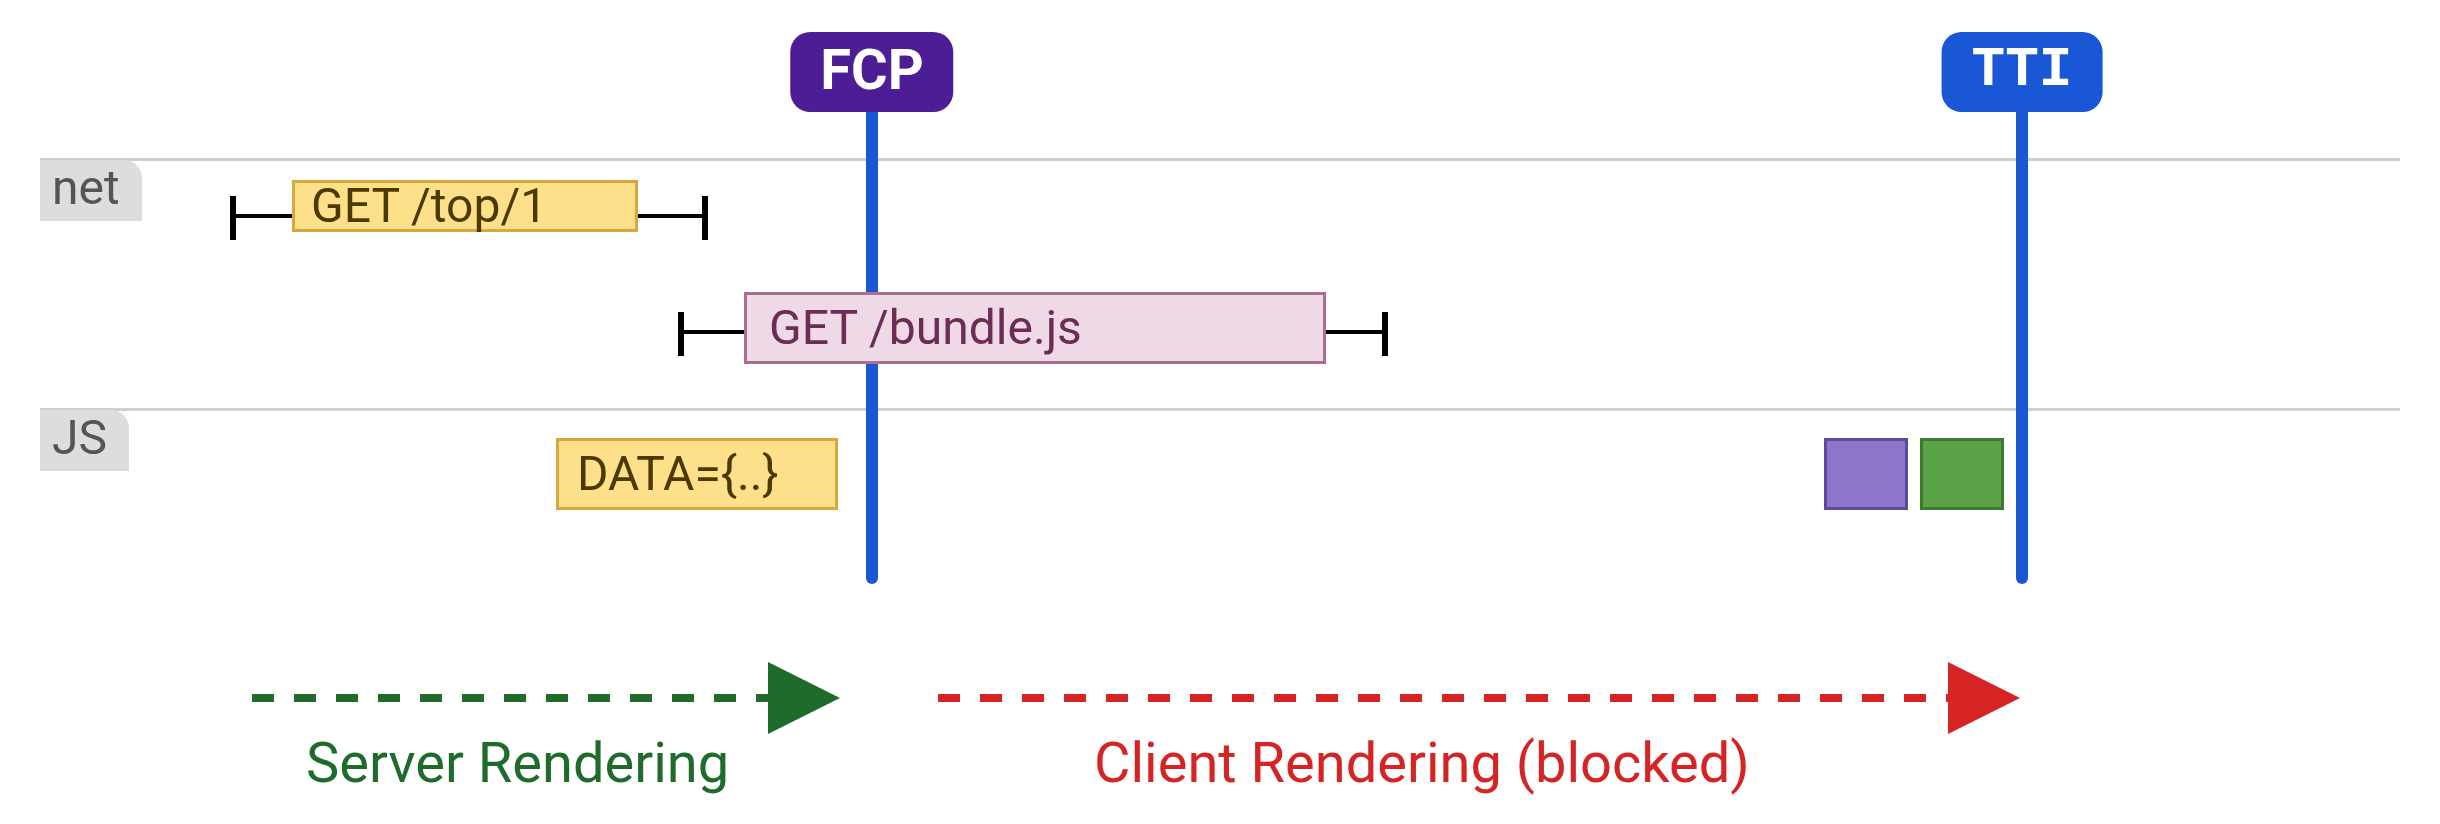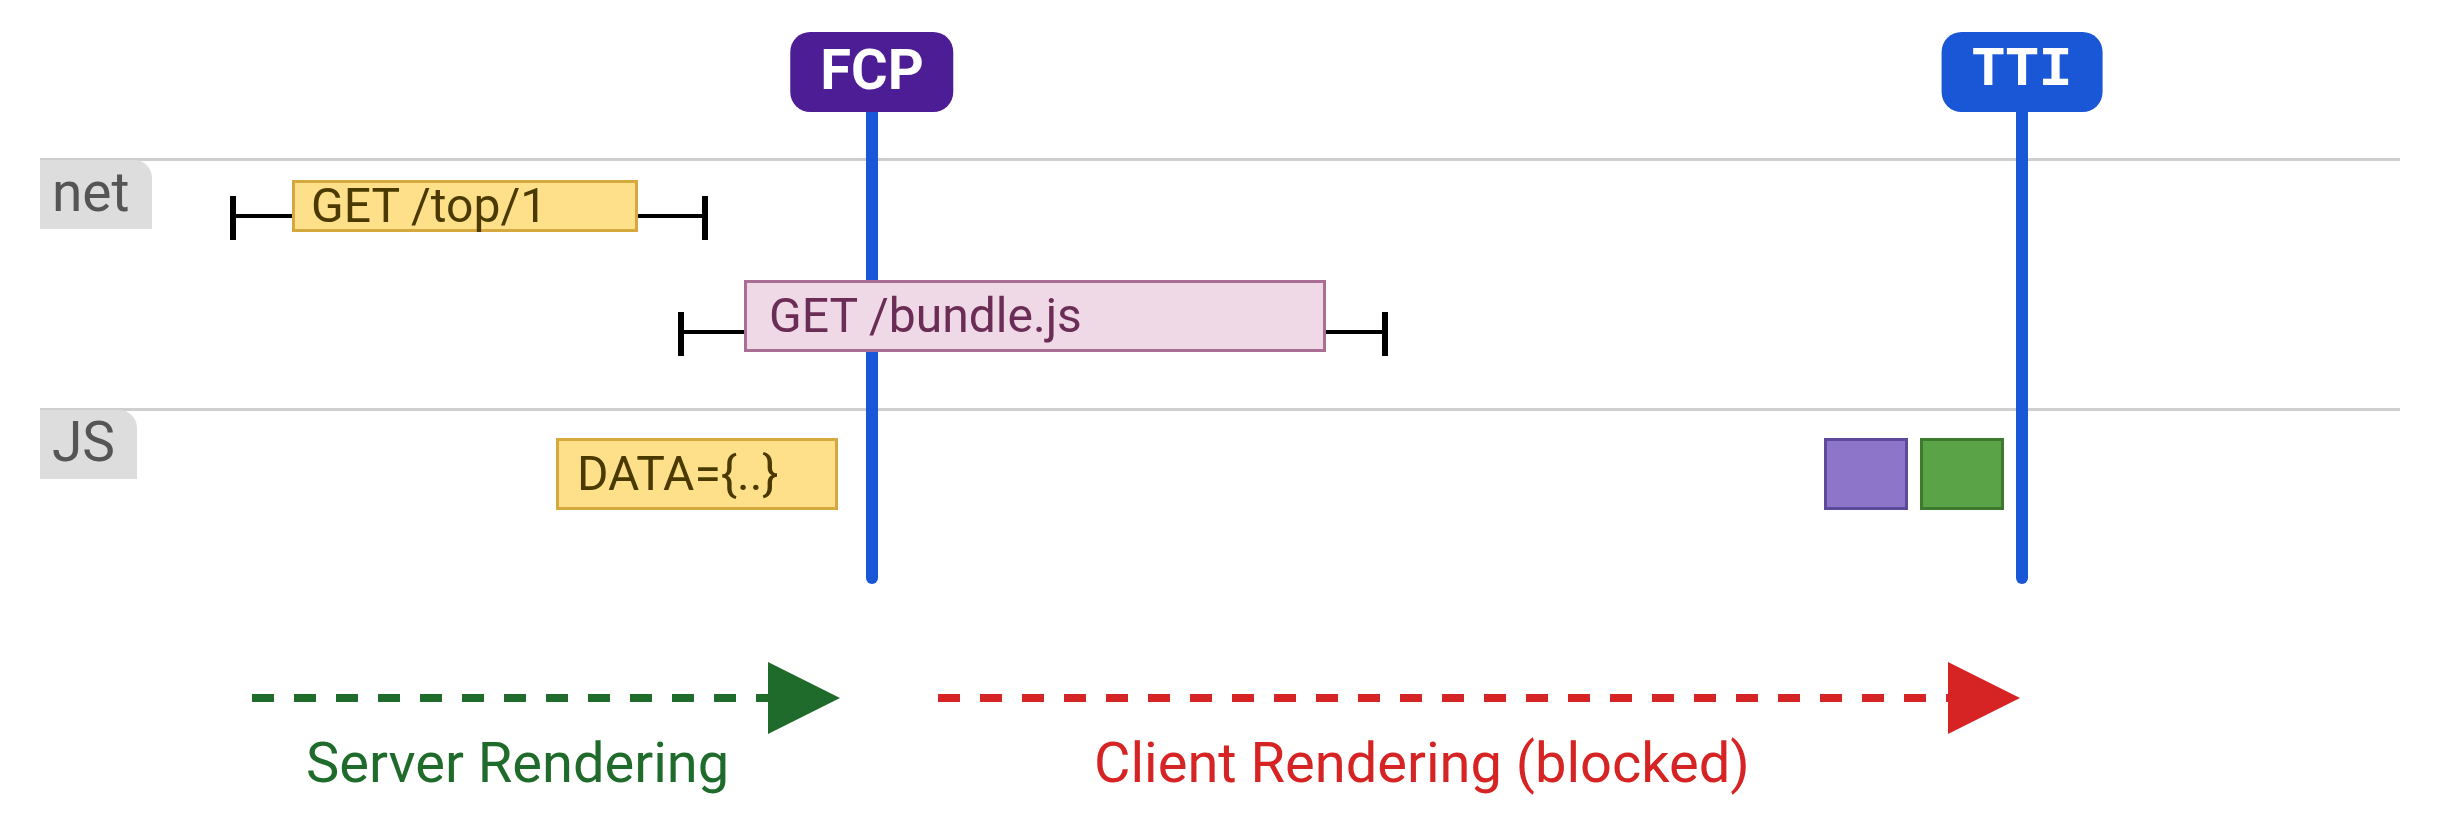--- a/index.html
+++ b/index.html
@@ -10,21 +10,21 @@
     position: relative;
   }
   .stage {
     position: absolute; inset: 0;
   }
   
   .lane-label {
     position: absolute;
     background: #dddddd;
     color: #555;
-    font-size: 55px;
+    font-size: 48px;
     padding: 2px 22px 6px 12px;
     border-top-right-radius: 18px;
     border-bottom-right-radius: 0;
     line-height: 1.1;
   }
   
   .hline {
     position: absolute;
     left: 40px; right: 40px;
     height: 0;
@@ -111,21 +111,21 @@
   <div class="marker" style="left: 2016px; top: 48px; height: 536px; background: rgb(25, 87, 214); font-family: Liberation Mono, monospace;">
     <div class="pill" style="background: rgb(25, 87, 214);">TTI</div>
   </div>
 
   <div class="whisker" style="left:230px; top:214px; width:478px;"></div>
   <div class="box yellow" style="left:292px; top:180px; width:346px; height:52px;padding-left:16px;">
     <span>GET /top/1</span>
   </div>
 
   <div class="whisker" style="left:678px; top:330px; width:710px;"></div>
-  <div class="box pink" style="left:744px; top:280px; width:582px; height:72px;">
+  <div class="box pink" style="left:744px; top:292px; width:582px; height:72px;">
     <span>GET /bundle.js</span>
   </div>
 
   <div class="box yellow" style="left:556px; top:438px; width:282px; height:72px;padding-left:18px;">
     <span>DATA={..}</span>
   </div>
   <div class="box purple no-text" style="left:1824px; top:438px; width:84px; height:72px;"></div>
   <div class="box green no-text" style="left:1920px; top:438px; width:84px; height:72px;"></div>
 
   <div class="arrow" style="left:252px; top:688px; width:586px; height:20px;">

